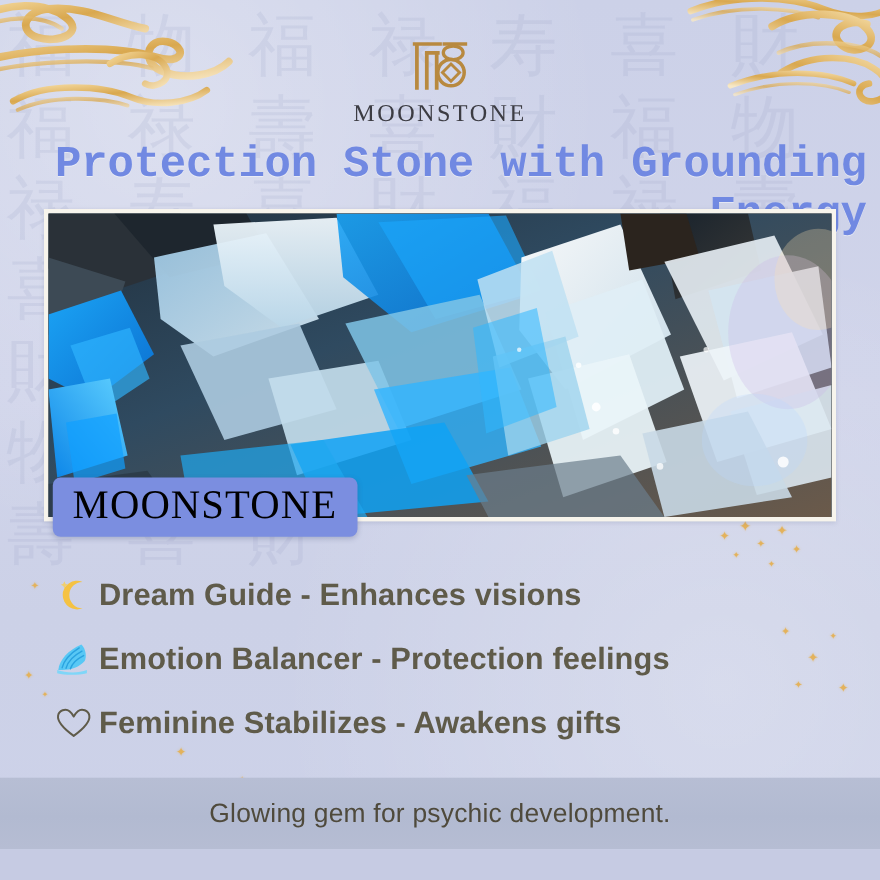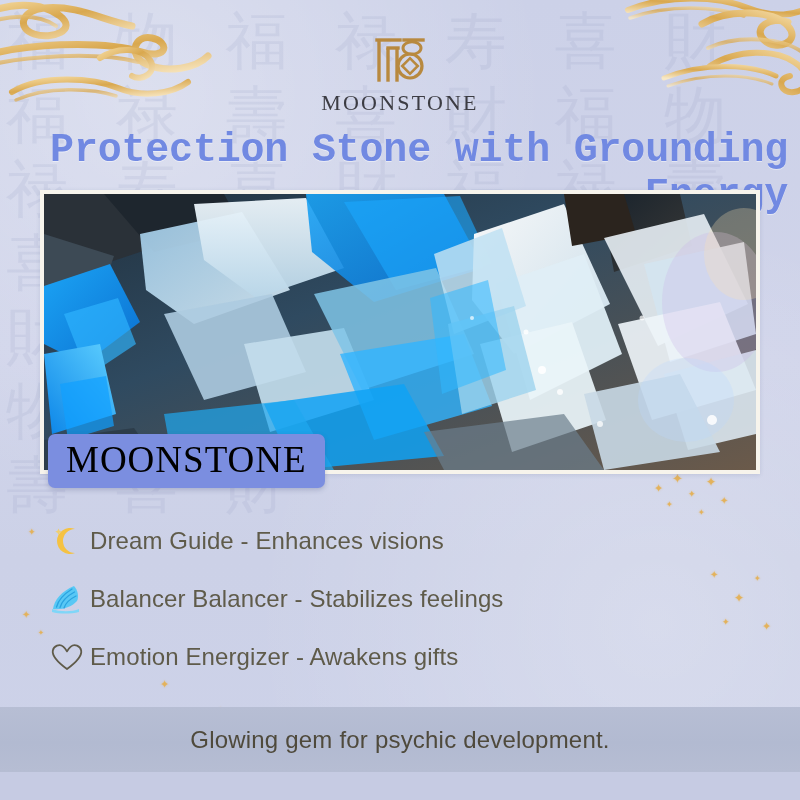--- a/index.html
+++ b/index.html
@@ -112,24 +112,25 @@
     height:46px;
     margin-bottom:12px;
   }
   .feature .ico{
     width:46px;min-width:46px;
     display:flex;align-items:center;justify-content:center;
     font-size:27px;
     line-height:1;
   }
   .feature .txt{
-    font-size:24px;
+    font-size:28px;
     color:#5f5b4a;
     letter-spacing:.1px;
     white-space:nowrap;
+    font-weight:bold;
   }
   .ico svg{display:block;}
 
   
   .footer-band{
     position:absolute;left:0;top:707px;width:800px;height:65px;
     background:linear-gradient(180deg,#b7bed4 0%,#b2bad1 55%,#b6bdd3 100%);
     display:flex;align-items:center;justify-content:center;
   }
   .footer-text{
@@ -360,30 +361,30 @@
         <svg width="34" height="34" viewBox="0 0 34 34">
           <path d="M24 4 C 12 9, 4 18, 3 27 C 12 28, 22 25, 27 19 C 29 15, 28 8, 24 4 Z" fill="#58c8f5"></path>
           <g stroke="#2aa3e0" stroke-width="1.3" fill="none" stroke-linecap="round">
             <path d="M22 7 C 14 12, 8 19, 6.5 25"></path>
             <path d="M24.5 10 C 17 14, 11.5 20, 10 25.5"></path>
             <path d="M26 14 C 20 17, 15.5 21, 14 26"></path>
           </g>
           <path d="M2 27 C 10 30, 22 30, 29 27 L 29 30 C 21 32, 9 32, 2 30 Z" fill="#7fd6f8"></path>
         </svg>
       </span>
-      <span class="txt">Balancer Balancer - Stabilizes feelings</span>
+      <span class="txt">Emotion Balancer - Protection feelings</span>
     </div>
 
     <div class="feature">
       <span class="ico">
         <svg width="34" height="34" viewBox="0 0 34 34">
           <path d="M17 29 C 6 21, 2 15.5, 2.8 10.6 C 3.6 5.8, 9.6 3.6, 13.2 6.6 C 15 8.1, 16.3 9.9, 17 11.4 C 17.7 9.9, 19 8.1, 20.8 6.6 C 24.4 3.6, 30.4 5.8, 31.2 10.6 C 32 15.5, 28 21, 17 29 Z" fill="none" stroke="#5f5b4a" stroke-width="1.8" stroke-linejoin="round"></path>
         </svg>
       </span>
-      <span class="txt">Emotion Energizer - Awakens gifts</span>
+      <span class="txt">Feminine Stabilizes - Awakens gifts</span>
     </div>
 
   </div>
 
   <div class="footer-band">
     <span class="footer-text">Glowing gem for psychic development.</span>
   </div>
   <div class="footer-strip"></div>
 
 </div>

